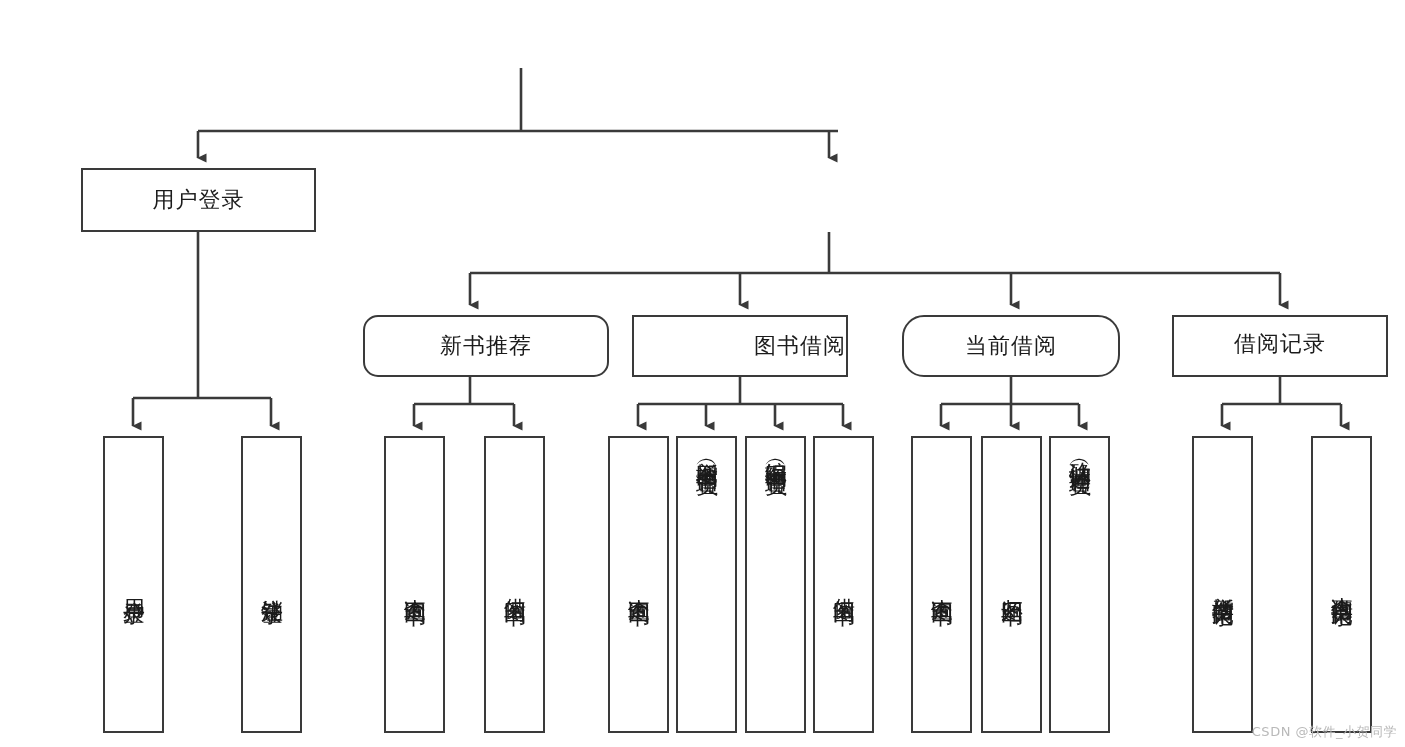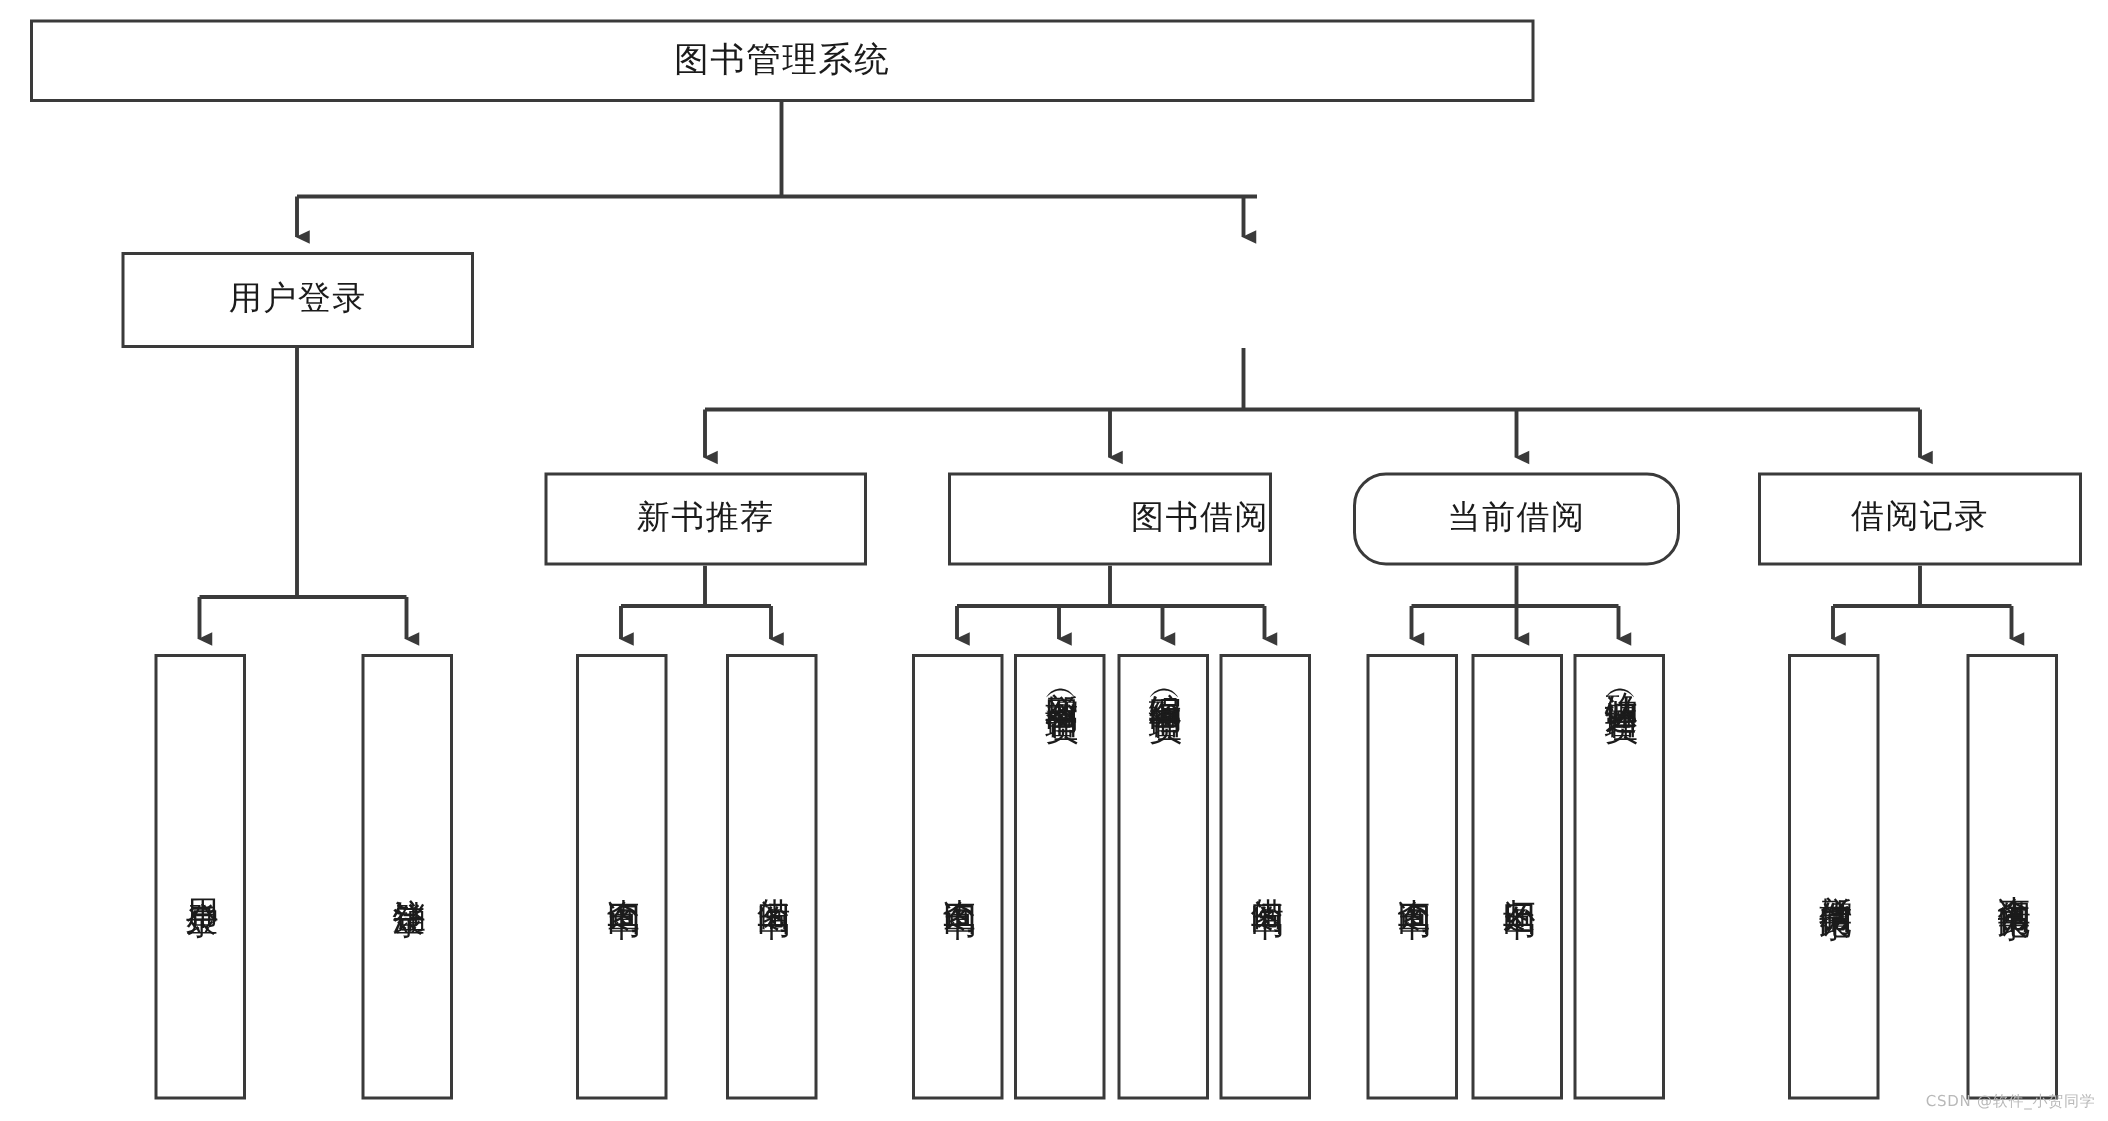--- a/index.html
+++ b/index.html
@@ -45,21 +45,21 @@
     text-orientation:upright;
     font-size:22px;
     line-height:1.22;
     letter-spacing:2px;
     color:#1b1b1b;
     white-space:nowrap;
   }
   .watermark{
     position:absolute;
     right:8px;bottom:6px;
-    font-size:10px;
+    font-size:13px;
     color:#b9b9b9;
     letter-spacing:0.5px;
     white-space:nowrap;
   }
 </style>
 </head>
 <body>
 
 <div id="canvas">
 
@@ -106,29 +106,26 @@
       <path d="M1011,404 L1011,426" marker-end="url(#arrow)"></path>
       <path d="M1079,404 L1079,426" marker-end="url(#arrow)"></path>
 
       <path d="M1280,377 L1280,404"></path>
       <path d="M1222,404 L1341,404"></path>
       <path d="M1222,404 L1222,426" marker-end="url(#arrow)"></path>
       <path d="M1341,404 L1341,426" marker-end="url(#arrow)"></path>
     </g>
   </svg>
 
-  <div class="node root" style="left:20px;top:13px;width:1003px;height:55px;">
-    <span class="lbl">图书管理系统</span>
-  </div>
 
   <div class="node" style="left:81px;top:168px;width:235px;height:64px;">
     <span class="lbl">用户登录</span>
   </div>
 
-  <div class="node" style="left:363px;top:315px;width:215px;height:62px;">
+  <div class="node" style="left:363px;top:315px;width:246px;height:62px;border-radius:15px;">
     <span class="lbl">新书推荐</span>
   </div>
   <div class="node" style="left:632px;top:315px;width:216px;height:62px;justify-content:flex-end;">
     <span class="lbl">图书借阅</span>
   </div>
   <div class="node" style="left:902px;top:315px;width:218px;height:62px;border-radius:22px;">
     <span class="lbl">当前借阅</span>
   </div>
   <div class="node" style="left:1172px;top:315px;width:216px;height:62px;font-family:Liberation Mono, monospace;">
     <span class="lbl">借阅记录</span>

